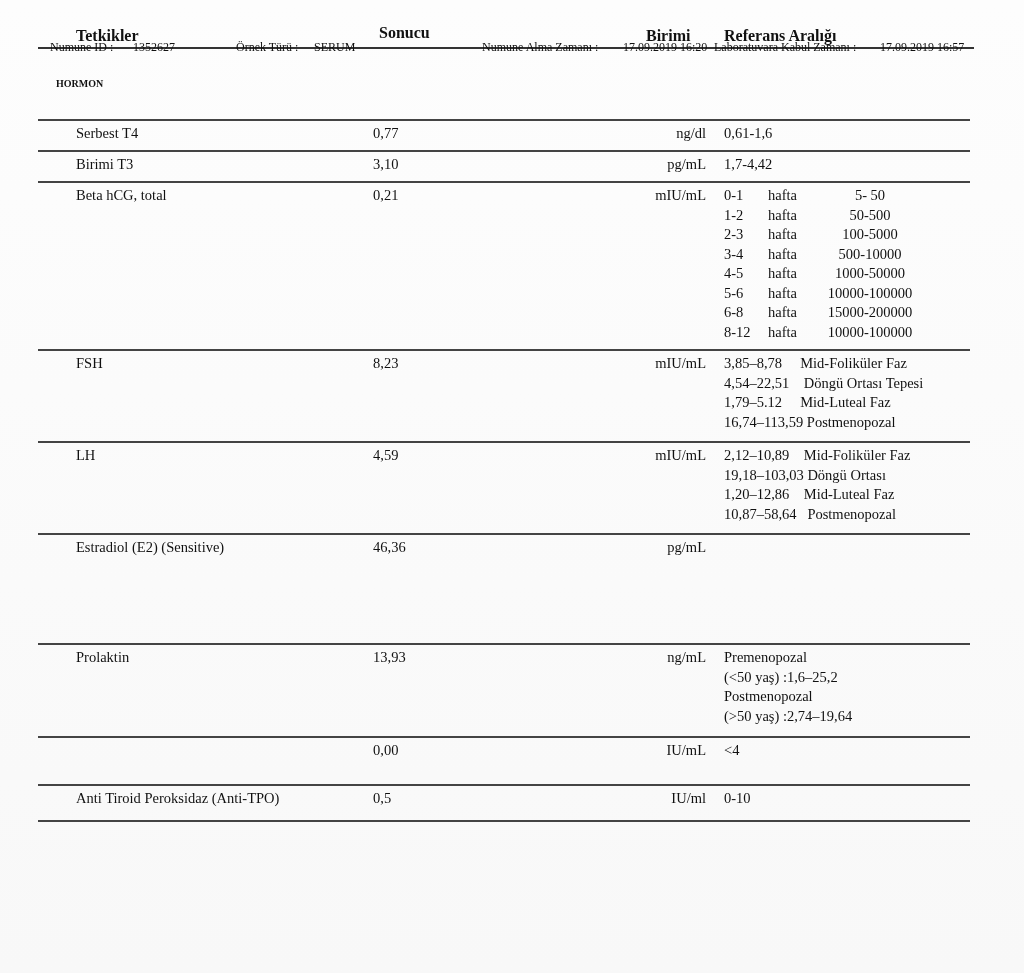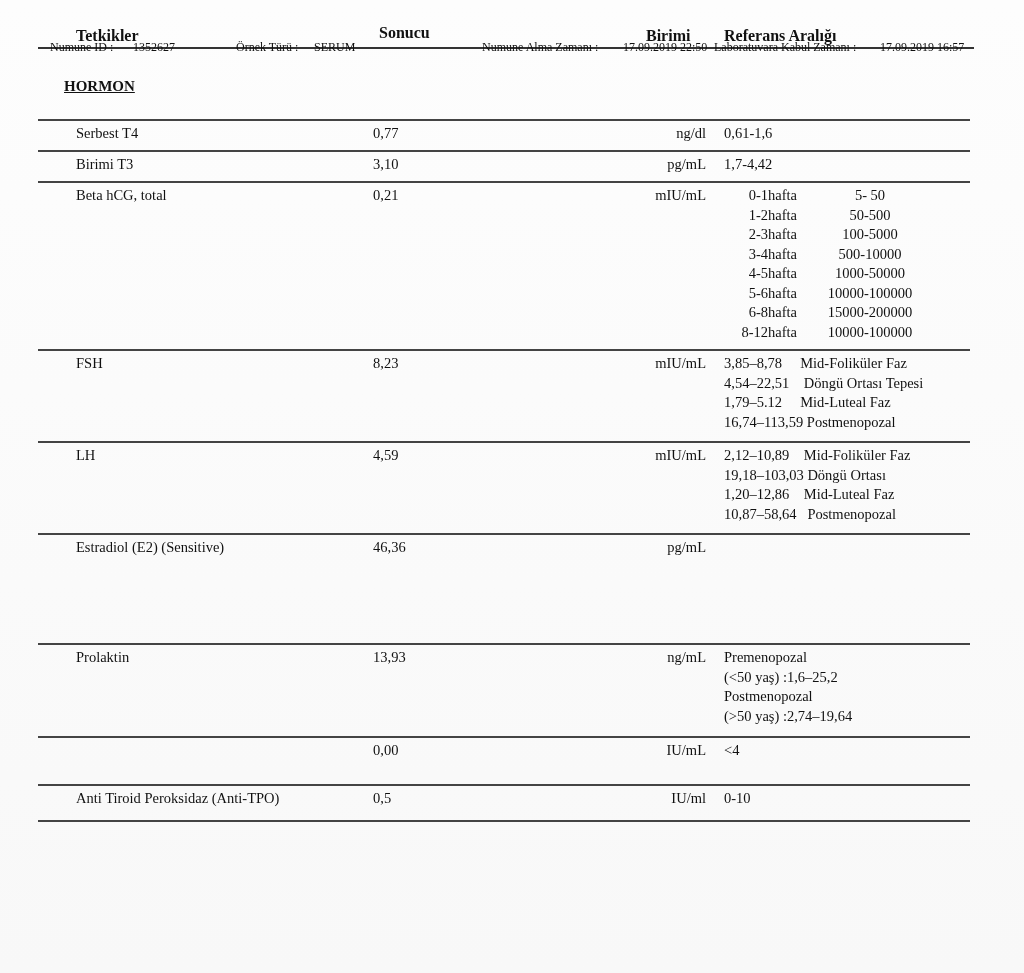--- a/index.html
+++ b/index.html
@@ -7,48 +7,48 @@
          font-family:"Liberation Serif", "DejaVu Serif", serif; color:#111; }
   .page { position:absolute; left:0; top:0; width:1024px; height:973px;
           background:linear-gradient(#fdfdfd,#f8f8f8); }
   .hdr { position:absolute; top:24px; font-weight:bold; font-size:16px; }
   .hdr.tet { left:76px; top:27px; }
   .hdr.son { left:379px; }
   .hdr.bir { left:646px; top:27px; }
   .hdr.ref { left:724px; top:27px; }
   .topline { position:absolute; left:38px; width:936px; top:47px; height:2px; background:#333; }
   .meta { position:absolute; top:40px; font-size:12px; }
-  .section { position:absolute; left:64px; top:78px; font-weight:bold; font-size:15px; text-decoration:underline; }
+  .section { position:absolute; left:56px; top:78px; font-weight:bold; font-size:10px; }
   .table { position:absolute; left:38px; top:119px; width:932px; }
   .row { position:relative; border-top:2px solid #444; font-size:14.5px; }
   .row:last-child { border-bottom:2px solid #444; }
   .cell { position:absolute; top:3px; line-height:19.5px; }
   .c-name { left:38px; width:240px; }
   .c-res { left:335px; }
   .c-unit { right:264px; text-align:right; }
   .c-ref { left:686px; white-space:pre; }
   .ref-line span { display:inline-block; }
-  .hcg .w1 { width:44px;text-align:right; } .hcg .w2 { width:52px; } .hcg .w3 { width:100px; text-align:center; }
+  .hcg .w1 { width:44px; } .hcg .w2 { width:52px; } .hcg .w3 { width:100px; text-align:center; }
 </style>
 </head>
 <body>
 
 <div class="page">
   <div class="hdr tet">Tetkikler</div>
   <div class="hdr son">Sonucu</div>
   <div class="hdr bir">Birimi</div>
   <div class="hdr ref">Referans Aralığı</div>
   <div class="topline"></div>
 
   <div class="meta" style="left:50px">Numune ID :</div>
   <div class="meta" style="left:133px">1352627</div>
   <div class="meta" style="left:236px">Örnek Türü :</div>
   <div class="meta" style="left:314px">SERUM</div>
   <div class="meta" style="left:482px">Numune Alma Zamanı :</div>
-  <div class="meta" style="left:623px">17.09.2019 22:50</div>
+  <div class="meta" style="left:623px">17.09.2019 16:20</div>
   <div class="meta" style="left:714px">Laboratuvara Kabul Zamanı :</div>
   <div class="meta" style="left:880px">17.09.2019 16:57</div>
 
   <div class="section">HORMON</div>
 
   <div class="table" id="tbl">
       <div class="row" style="height: 29px;">
         <div class="cell c-name">Serbest T4</div>
         <div class="cell c-res">0,77</div>
         <div class="cell c-unit">ng/dl</div>

